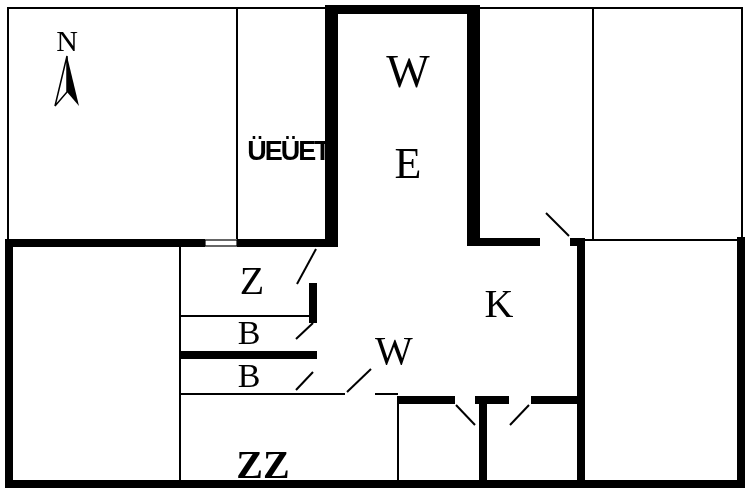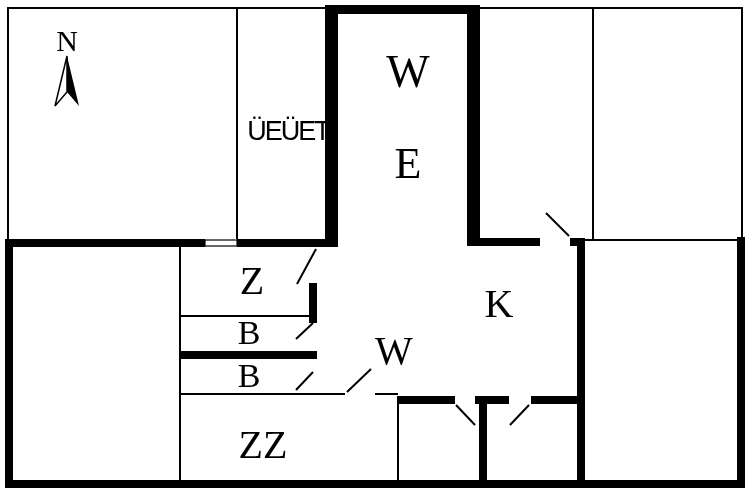--- a/index.html
+++ b/index.html
@@ -13,22 +13,23 @@
   .plan svg{position:absolute;left:0;top:0;}
   .lbl{
     position:absolute;
     transform:translate(-50%,-50%);
     color:#000;
     line-height:1;
     white-space:nowrap;
   }
   .annotation{
     font-family:"Liberation Sans",sans-serif;
-    font-weight:400;
+    font-weight:700;
     letter-spacing:-2px;
+    margin-top:20px;
   }
 </style>
 </head>
 <body>
 
 <div class="plan">
 
   <svg width="750" height="500" viewBox="0 0 750 500">
 
     <g fill="none" stroke="#000000" stroke-width="2">
@@ -84,15 +85,15 @@
 
   <div class="lbl" style="left:67px;top:41px;font-size:30px;">N</div>
   <div class="lbl annotation" style="left:288px;top:131px;font-size:27px;">ÜEÜET</div>
   <div class="lbl" style="left:408px;top:72px;font-size:46px;">W</div>
   <div class="lbl" style="left:408px;top:164px;font-size:44px;">E</div>
   <div class="lbl" style="left:252px;top:281px;font-size:40px;">Z</div>
   <div class="lbl" style="left:249px;top:333px;font-size:34px;">B</div>
   <div class="lbl" style="left:249px;top:376px;font-size:34px;">B</div>
   <div class="lbl" style="left:394px;top:351px;font-size:40px;">W</div>
   <div class="lbl" style="left:499px;top:304px;font-size:40px;">K</div>
-  <div class="lbl" style="left:263px;top:445px;font-size:40px;">ZZ</div>
+  <div class="lbl" style="left:263px;top:465px;font-size:40px;font-weight:bold;">ZZ</div>
 
 </div>
 
 </body></html>

